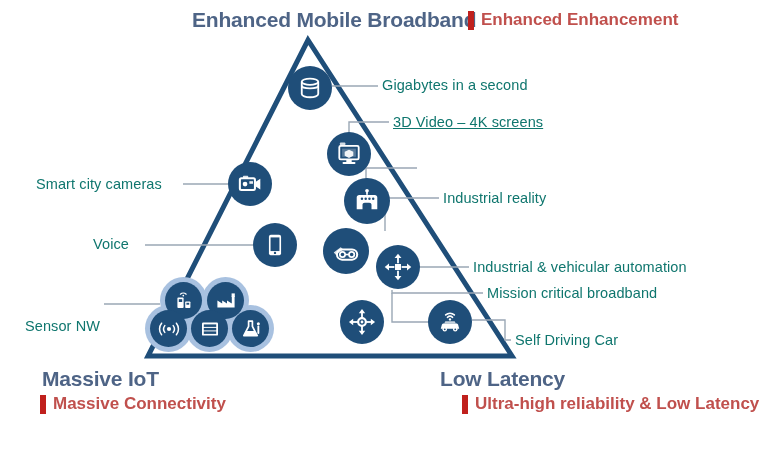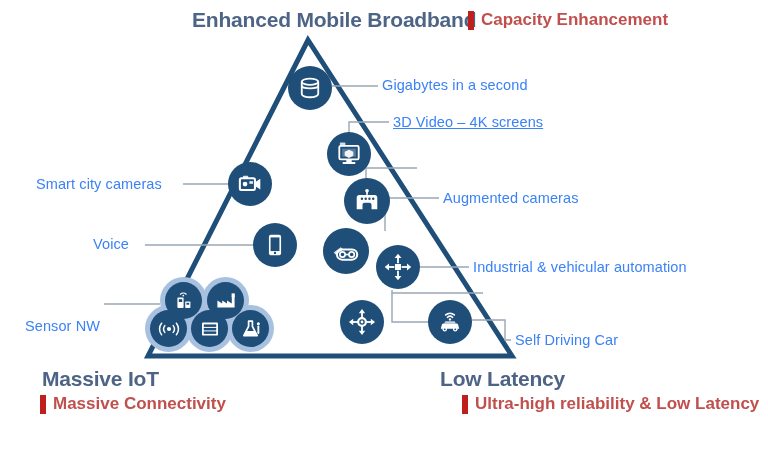--- a/index.html
+++ b/index.html
@@ -42,21 +42,21 @@
   #t-top{left:192px;top:8px;}
   #s-top{left:468px;top:10px;}
   #t-left{left:42px;top:367px;}
   #s-left{left:40px;top:394px;align-items:flex-end;}
   #t-right{left:440px;top:367px;}
   #s-right{left:438px;top:394px;padding-left:24px;}
 
   
   .callout{
     position:absolute;
-    color:#3b82f6;
+    color:#0f766e;
     font-size:14.5px;
     white-space:nowrap;
     letter-spacing:0.1px;
   }
   .callout.left{text-align:right;}
 
   #c-giga  {left:382px;top:77px;}
   #c-3d    {left:393px;top:114px;text-decoration:underline;}
   #c-cloud {left:421px;top:160px;}
   #c-ar    {left:443px;top:190px;}
@@ -105,39 +105,40 @@
 
       <line x1="183" y1="184" x2="228" y2="184"></line>
       <line x1="145" y1="245" x2="253" y2="245"></line>
       <line x1="104" y1="304" x2="160" y2="304"></line>
     </g>
   </svg>
 
   <div class="corner-title" id="t-top">Enhanced Mobile Broadband</div>
   <div class="corner-sub" id="s-top">
     <span class="redbar"></span>
-    <span>Capacity Enhancement</span>
+    <span>Enhanced Enhancement</span>
   </div>
 
   <div class="corner-title" id="t-left">Massive IoT</div>
   <div class="corner-sub" id="s-left">
     <span class="redbar"></span>
     <span>Massive Connectivity</span>
   </div>
 
   <div class="corner-title" id="t-right">Low Latency</div>
   <div class="corner-sub" id="s-right">
     <span class="redbar"></span>
     <span>Ultra-high reliability &amp; Low Latency</span>
   </div>
 
   <div class="callout" id="c-giga">Gigabytes in a second</div>
   <div class="callout" id="c-3d">3D Video – 4K screens</div>
-  <div class="callout" id="c-ar">Augmented cameras</div>
+  <div class="callout" id="c-ar">Industrial reality</div>
   <div class="callout" id="c-ind">Industrial &amp; vehicular automation</div>
+  <div class="callout" id="c-mcb">Mission critical broadband</div>
   <div class="callout left" id="c-cam">Smart city cameras</div>
 
   <div class="callout" id="c-sdc">Self Driving Car</div>
   <div class="callout left" id="c-voice">Voice</div>
   <div class="callout left" id="c-sens">Sensor NW</div>
 
   <div class="icon" style="left:288px;top:66px;width:44px;height:44px;">
     <svg width="26" height="26" viewBox="0 0 24 24">
       <ellipse cx="12" cy="6.2" rx="7.6" ry="2.9" fill="none" stroke="#fff" stroke-width="1.7"></ellipse>
       <path d="M4.4,6.2 V17.6 C4.4,19.2 7.8,20.5 12,20.5 C16.2,20.5 19.6,19.2 19.6,17.6 V6.2" fill="none" stroke="#fff" stroke-width="1.7"></path>

